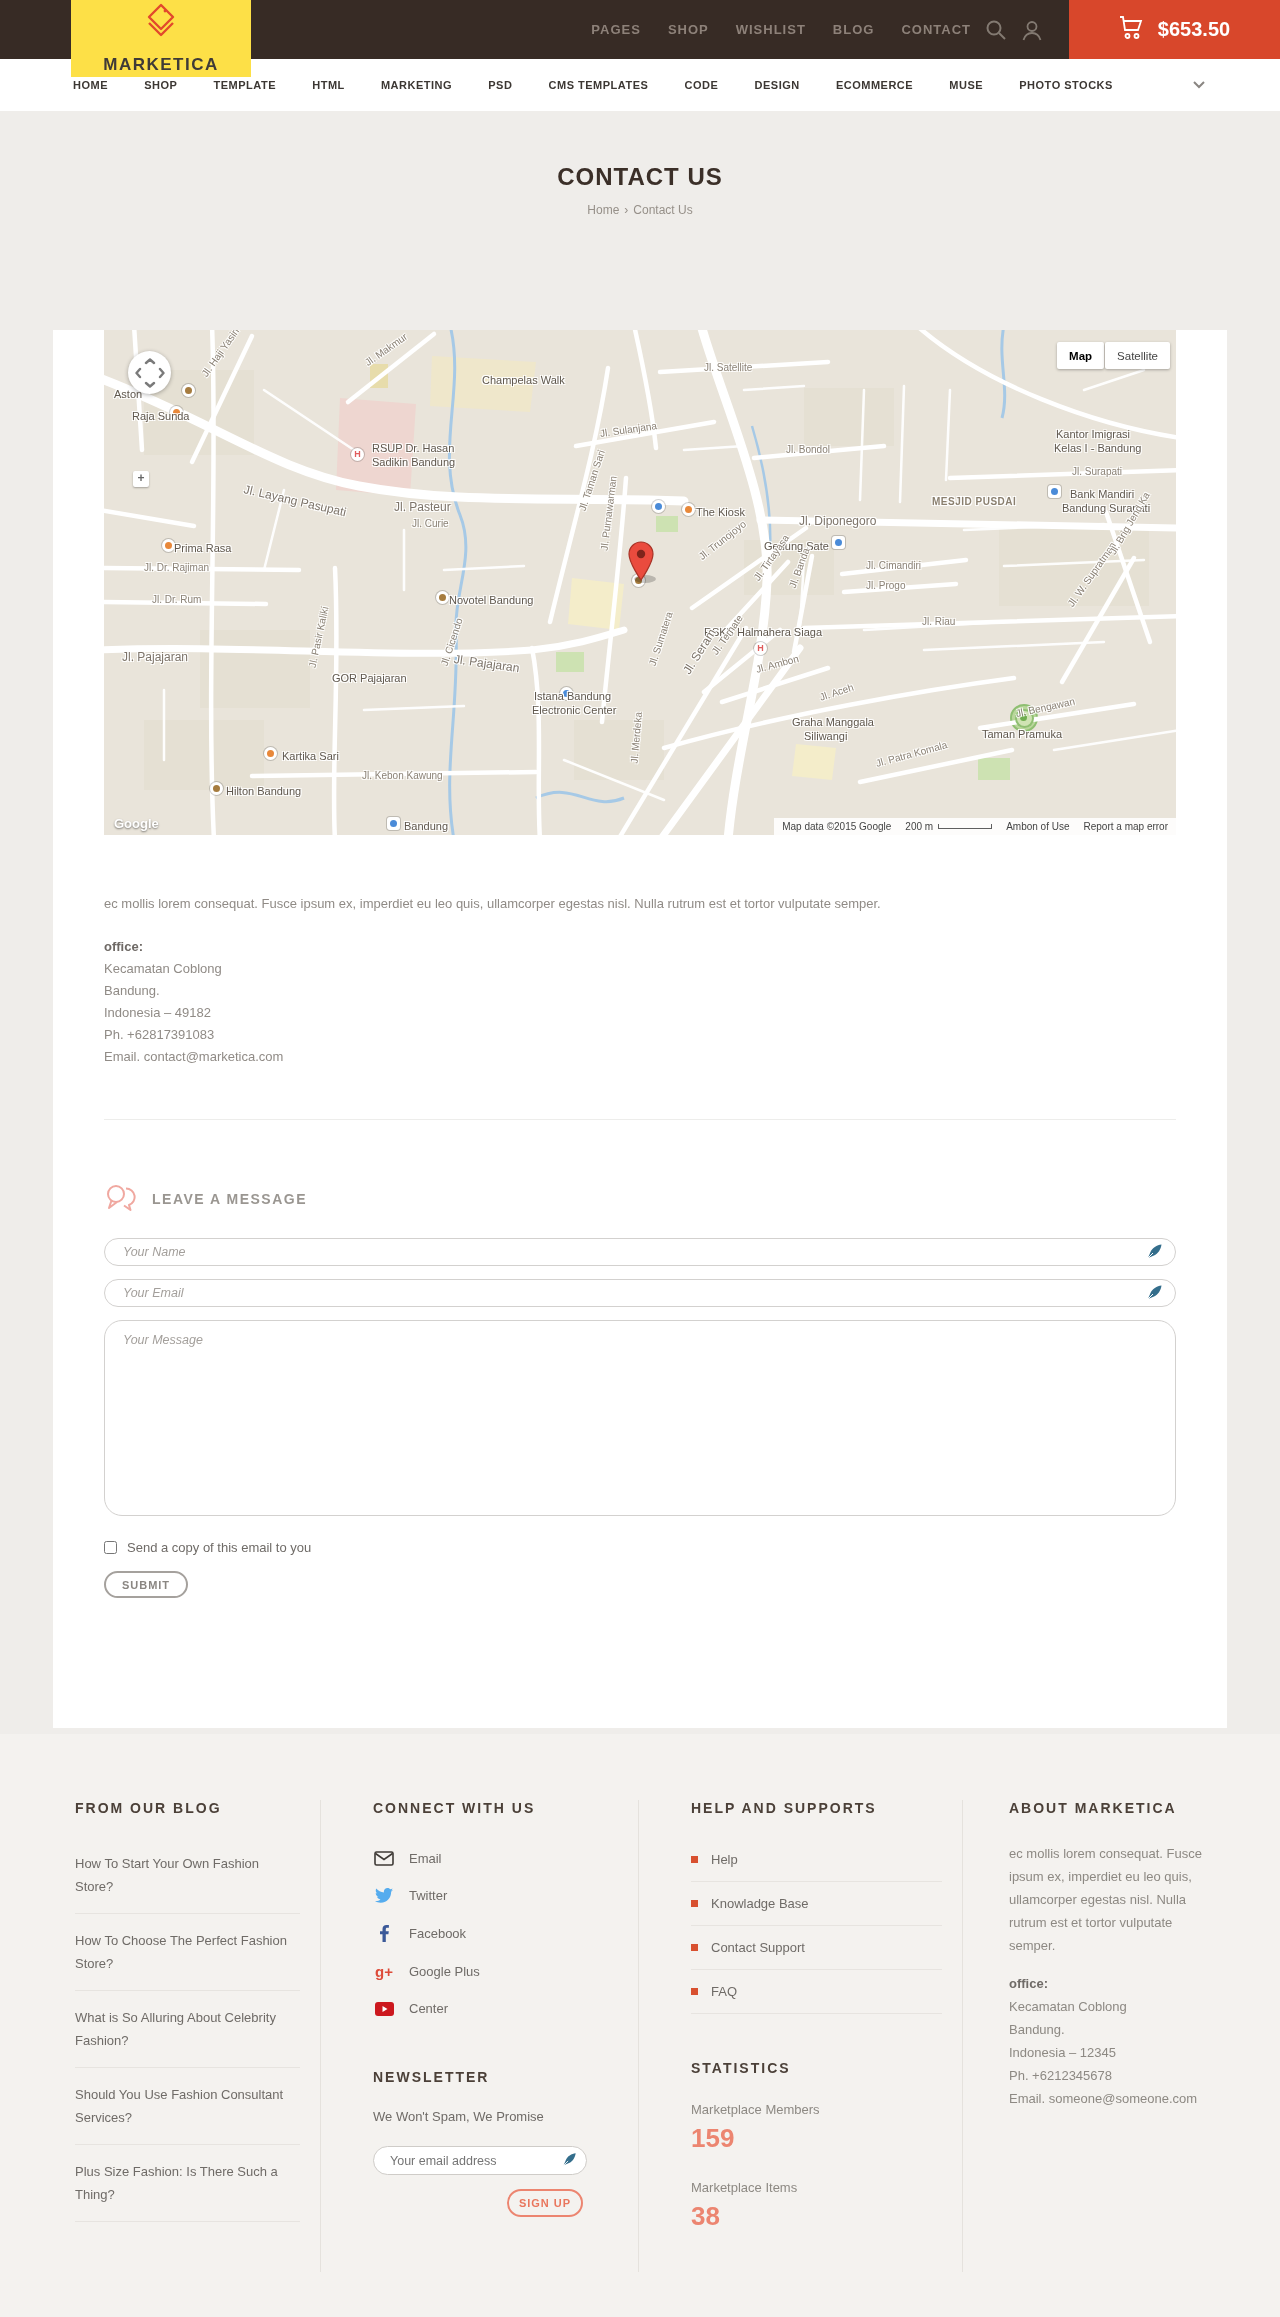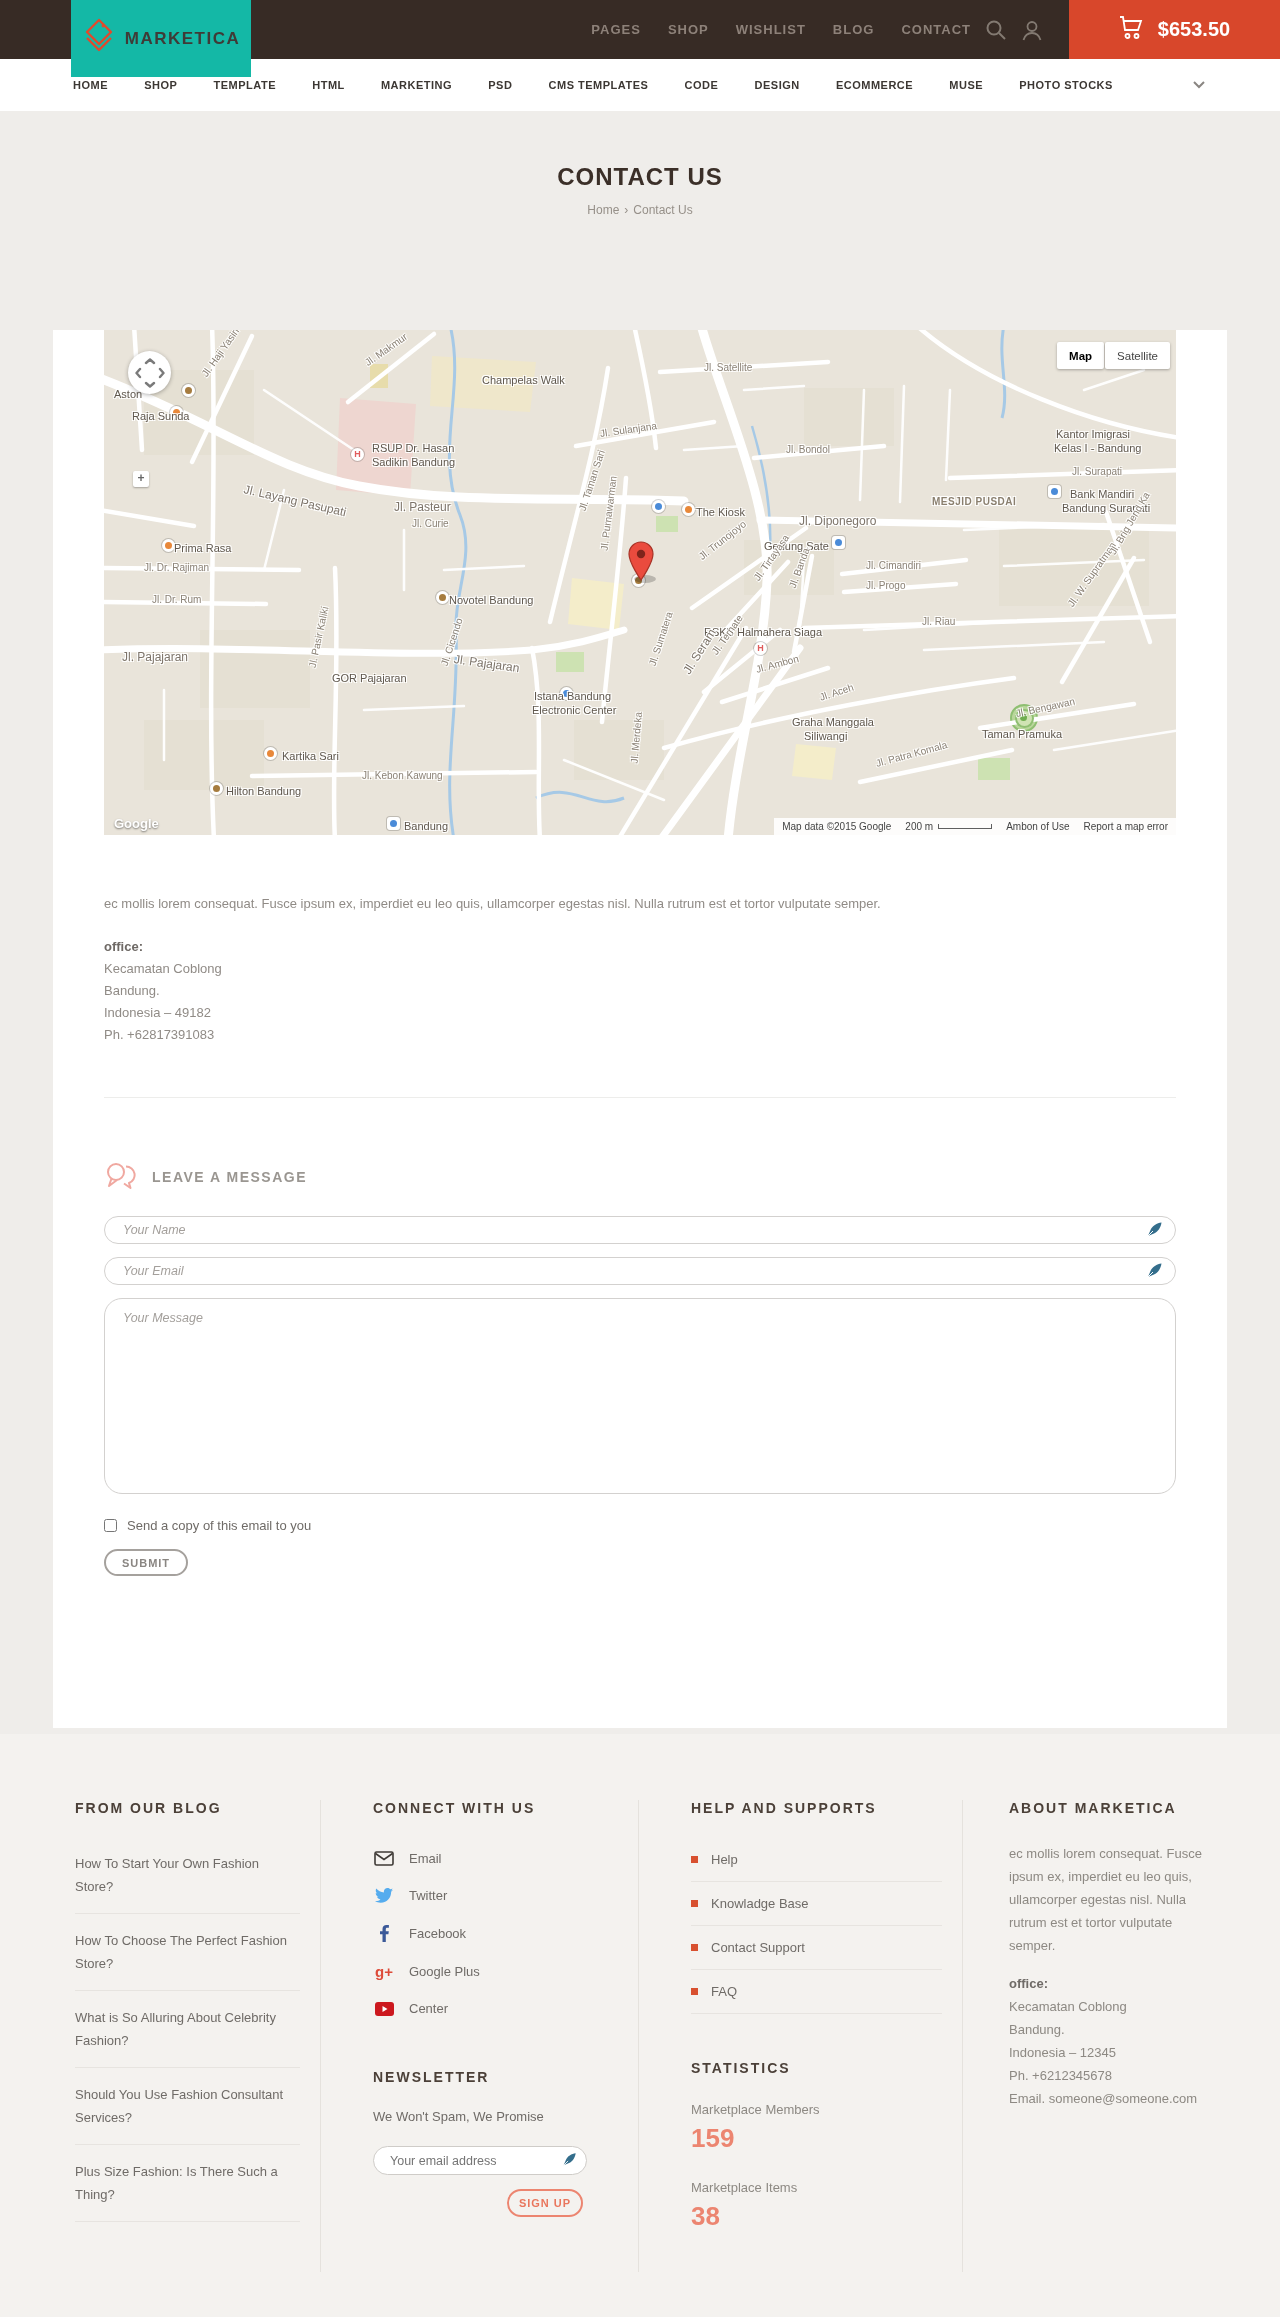--- a/index.html
+++ b/index.html
@@ -2,22 +2,22 @@
 <html><head>
 <meta charset="utf-8">
 <style>
   *{margin:0;padding:0;box-sizing:border-box;}
   html,body{width:1280px;}
   body{height:2317px;overflow:hidden;background:#efedea;font-family:"Liberation Sans",sans-serif;}
   a{text-decoration:none;cursor:pointer;}
 
   
   .site-header{position:relative;height:59px;background:#372b25;display:flex;align-items:center;}
-  .logo-block{position:absolute;left:71px;top:0;width:180px;height:77px;background:#14b8a6;z-index:5;
-    display:flex;align-items:center;justify-content:center;gap:9px;}
+  .logo-block{position:absolute;left:71px;top:0;width:180px;height:77px;background:#fde047;z-index:5;
+    display:flex;align-items:center;justify-content:center;gap:9px;flex-direction:column;}
   .logo-text{font-size:17px;font-weight:bold;letter-spacing:1.5px;color:#3f3b37;}
   .hnav{margin-left:auto;display:flex;align-items:center;gap:27px;}
   .hnav-link{font-size:13px;font-weight:bold;letter-spacing:1px;color:#8d8179;}
   .hicon{margin-left:14px;display:flex;align-items:center;cursor:pointer;}
   .cart-btn{margin-left:26px;width:211px;height:59px;background:#d8472b;display:flex;align-items:center;
     justify-content:center;gap:13px;cursor:pointer;}
   .cart-total{color:#fff;font-size:20px;font-weight:bold;}
 
   
   .cat-nav{height:52px;background:#fff;display:flex;align-items:center;padding:0 75px 0 73px;}
@@ -413,20 +413,21 @@
   </div>
 
   <p class="intro-para">ec mollis lorem consequat. Fusce ipsum ex, imperdiet eu leo quis, ullamcorper egestas nisl. Nulla rutrum est et tortor vulputate semper.</p>
   <div class="office-block">
     <div class="office-label">office:</div>
     <div>
         <div>Kecamatan Coblong</div>
         <div>Bandung.</div>
         <div>Indonesia – 49182</div>
         <div>Ph. +62817391083</div>
+        <div>Email. contact@marketica.com</div>
       </div>
   </div>
 
   <div class="sec-divider"></div>
 
   <div class="form-sec">
     <div class="form-head">
       <span>
         <svg width="32" height="27" viewBox="0 0 32 27" fill="none" stroke="#f0a8a0" stroke-width="2" stroke-linejoin="round">
           <circle cx="12" cy="10" r="8"></circle>

